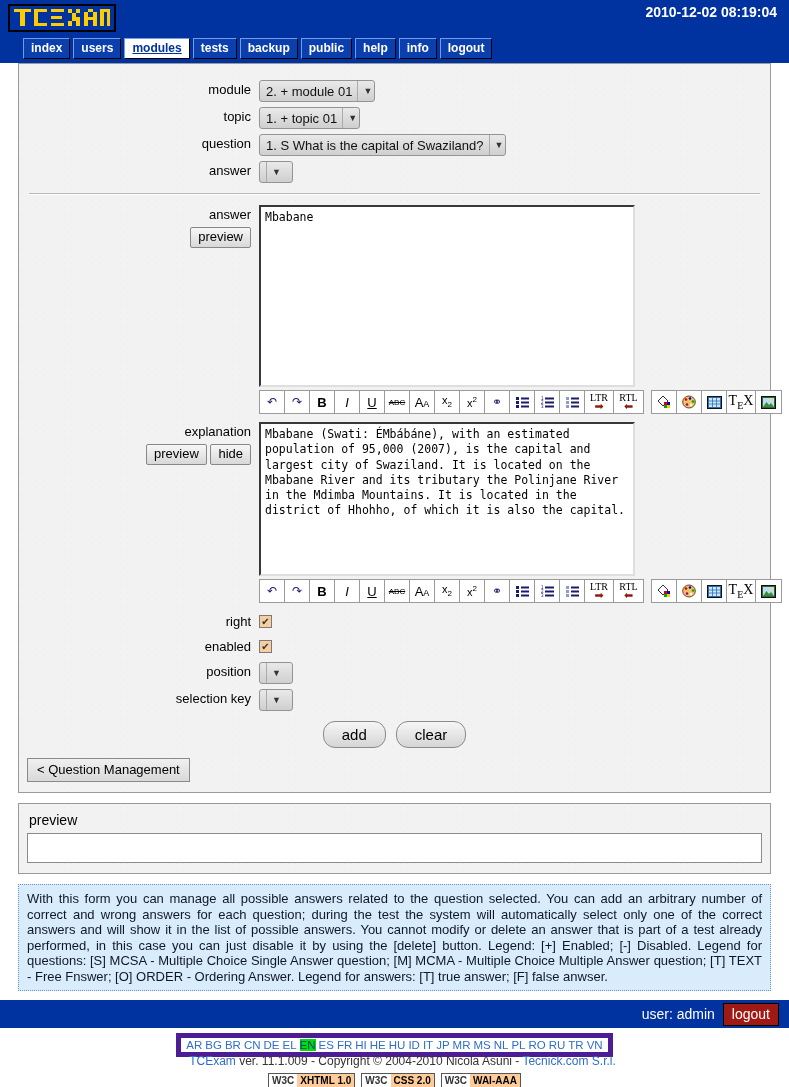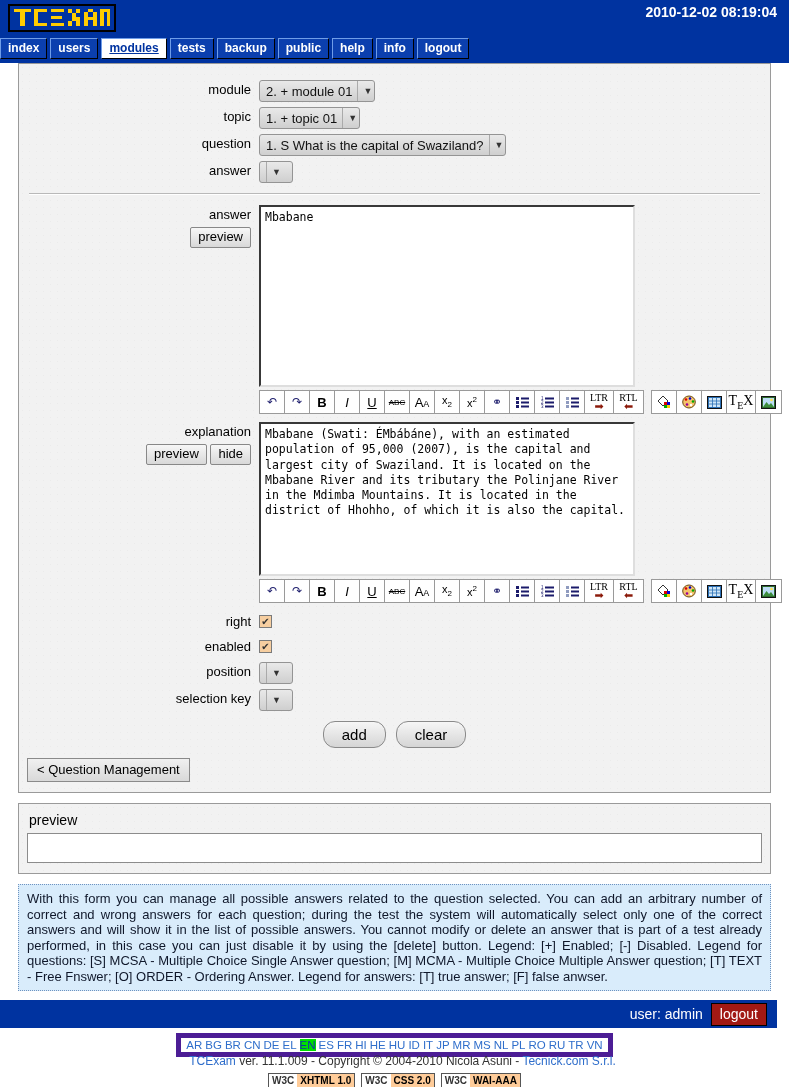--- a/index.html
+++ b/index.html
@@ -35,21 +35,21 @@
     font-weight: bold;
     font-size: 14px;
     letter-spacing: 0px;
   }
 
   
   #nav {
     background: #0033a0;
     height: 25px;
     position: relative;
-    padding-left: 0;
+    padding-left: 23px;
     white-space: nowrap;
   }
   .navitem {
     display: inline-block;
     background: #0b3fae;
     border: 1px solid #000;
     border-top: 1px solid #6f9de8;
     border-left: 1px solid #6f9de8;
     color: #ffffff;
     font-weight: bold;
@@ -258,21 +258,21 @@
     color: #0f172a;
     font-size: 13px;
     line-height: 15.5px;
     padding: 6px 8px;
     text-align: justify;
   }
 
   
   #footerbar {
     position: absolute;
-    left: 0; right: 12px;
+    left: 0; right: 0;
     top: 1000px;
     height: 28px;
     background: #0033a0;
     display: flex;
     align-items: center;
     justify-content: flex-end;
     padding-right: 10px;
   }
   #footerbar .usr { color:#ffffff; font-size: 14px; margin-right: 8px; }
   #footerbar .lo {

